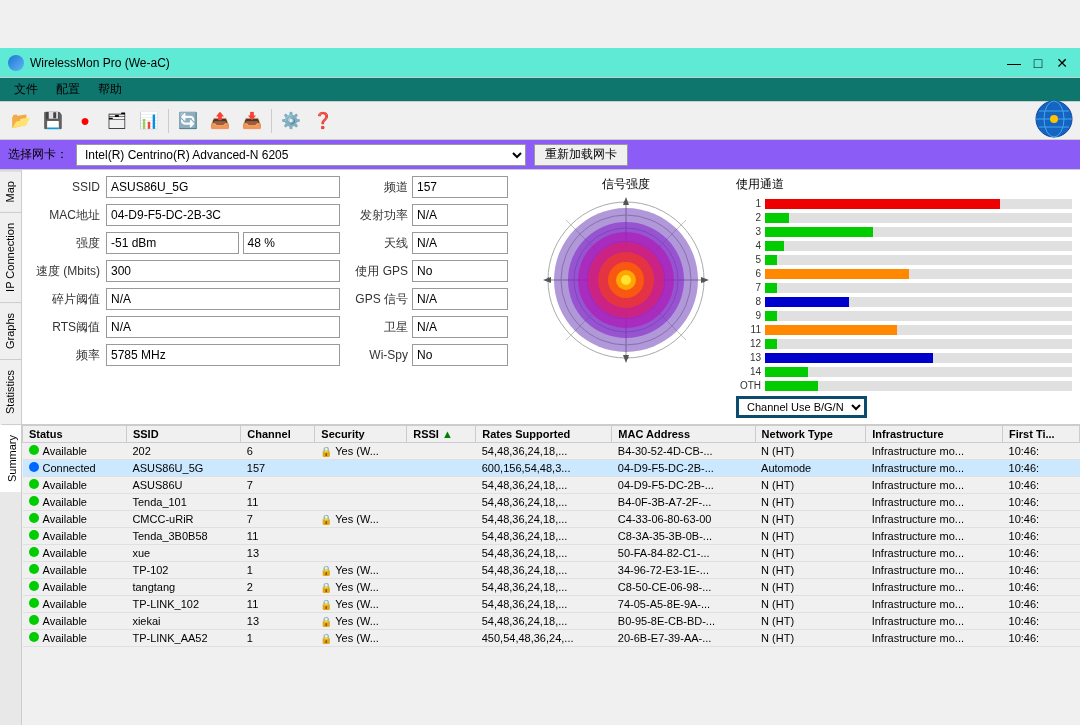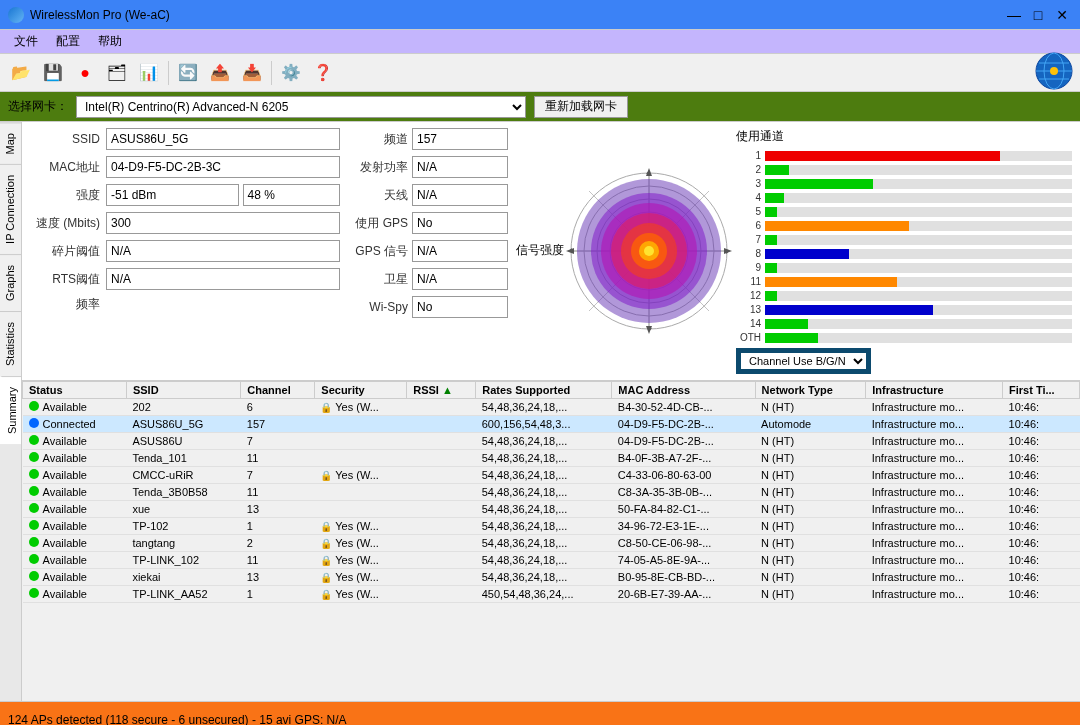--- a/index.html
+++ b/index.html
@@ -1,35 +1,35 @@
 <!DOCTYPE html>
 <html><head>
   <meta charset="utf-8">
   <style>
     * { box-sizing: border-box; margin: 0; padding: 0; }
     body { font-family: 'Segoe UI', Tahoma, sans-serif; font-size: 12px; background: #f0f0f0; width: 1080px; height: 725px; overflow: hidden; }
     
     
-    .titlebar { background: #3b82f6; display: flex; align-items: center; justify-content: space-between; padding: 4px 8px; height: 30px; border-bottom: 1px solid #ccc; }
+    .titlebar { background: #5eead4; display: flex; align-items: center; justify-content: space-between; padding: 4px 8px; height: 30px; border-bottom: 1px solid #ccc; margin-top: 48px; }
     .titlebar-left { display: flex; align-items: center; gap: 6px; font-size: 12px; }
     .titlebar-icon { width: 16px; height: 16px; background: #2196F3; border-radius: 2px; }
     .titlebar-controls { display: flex; gap: 4px; }
     .titlebar-btn { width: 20px; height: 20px; border: none; background: transparent; cursor: pointer; font-size: 14px; display: flex; align-items: center; justify-content: center; }
 
     
-    .menubar { background: #c4b5fd; display: flex; gap: 2px; padding: 2px 6px; height: 24px; align-items: center; border-bottom: 1px solid #ccc; }
+    .menubar { background: #0f766e; display: flex; gap: 2px; padding: 2px 6px; height: 24px; align-items: center; border-bottom: 1px solid #ccc; }
     .menu-item { padding: 2px 8px; cursor: pointer; font-size: 12px; }
 
     
     .toolbar { background: #f0f0f0; display: flex; align-items: center; gap: 2px; padding: 3px 6px; height: 38px; border-bottom: 1px solid #ccc; }
     .toolbar-btn { width: 30px; height: 30px; border: 1px solid transparent; background: transparent; cursor: pointer; display: flex; align-items: center; justify-content: center; font-size: 16px; }
     .toolbar-sep { width: 1px; height: 24px; background: #ccc; margin: 0 2px; }
 
     
-    .nic-bar { display: flex; align-items: center; gap: 8px; padding: 4px 8px; background: #4d7c0f; border-bottom: 1px solid #ccc; height: 30px; }
+    .nic-bar { display: flex; align-items: center; gap: 8px; padding: 4px 8px; background: #8b5cf6; border-bottom: 1px solid #ccc; height: 30px; }
     .nic-label { font-size: 12px; }
     .nic-select { width: 450px; height: 22px; font-size: 12px; border: 1px solid #999; background: white; padding: 0 4px; }
     .reload-btn { padding: 0 10px; font-size: 12px; border: 1px solid #999; background: #f0f0f0; cursor: pointer; height: 22px; }
 
     
     .main { display: flex; height: calc(725px - 30px - 24px - 38px - 30px - 24px); }
 
     
     .left-tabs { width: 22px; background: #e8e8e8; display: flex; flex-direction: column; border-right: 1px solid #ccc; }
     .left-tab { writing-mode: vertical-rl; transform: rotate(180deg); padding: 10px 4px; font-size: 11px; cursor: pointer; border-bottom: 1px solid #ccc; text-align: center; background: #f0f0f0; }
@@ -49,32 +49,32 @@
     .info-value-pair { display: flex; gap: 4px; flex: 1; }
     .info-value-pair .info-value { flex: 1; }
 
     
     .mid-info { width: 160px; margin-left: 8px; }
     .mid-row { display: flex; align-items: center; margin-bottom: 6px; }
     .mid-label { width: 60px; text-align: right; font-size: 12px; color: #333; margin-right: 4px; flex-shrink: 0; }
     .mid-value { border: 1px solid #999; background: white; height: 22px; font-size: 12px; padding: 0 4px; display: flex; align-items: center; flex: 1; }
 
     
-    .signal-chart { width: 220px; display: flex; flex-direction: row; align-items: center; margin-left: 8px; }
+    .signal-chart { width: 220px; display: flex; flex-direction: column; align-items: center; margin-left: 8px; }
     .signal-title { font-size: 12px; margin-bottom: 2px; }
 
     
     .channel-chart { flex: 1; margin-left: 0; }
     .channel-title { font-size: 12px; margin-bottom: 4px; }
     .channel-bars { display: flex; flex-direction: column; gap: 1px; }
     .channel-bar-row { display: flex; align-items: center; gap: 4px; height: 13px; }
     .channel-bar-label { width: 25px; text-align: right; font-size: 10px; color: #333; }
     .channel-bar-track { flex: 1; height: 10px; background: #e0e0e0; position: relative; }
     .channel-bar-fill { height: 100%; position: absolute; left: 0; top: 0; }
-    .channel-dropdown { margin-top: 4px; font-size: 11px; border: 5px solid #0c4a6e; padding: 1px 4px; background: white; cursor: pointer; }
+    .channel-dropdown { margin-top: 4px; font-size: 11px; border: 3px solid #0c4a6e; padding: 1px 4px; background: white; cursor: pointer; }
     table { width: 100%; border-collapse: collapse; font-size: 11px; }
     thead tr { background: #f0f0f0; }
     th { border: 1px solid #ccc; padding: 2px 6px; text-align: left; font-size: 11px; white-space: nowrap; position: sticky; top: 0; background: #f0f0f0; z-index: 1; }
     td { border-bottom: 1px solid #e0e0e0; padding: 2px 6px; white-space: nowrap; font-size: 11px; }
     tr.selected td { background: #cce8ff; }
     .status-dot { width: 10px; height: 10px; border-radius: 50%; display: inline-block; margin-right: 4px; }
     .lock-icon { font-size: 10px; margin-right: 2px; }
 
     
     .table-scroll-area { position: relative; overflow: auto; flex: 1; }
@@ -177,20 +177,21 @@
         <div class="info-row">
           <span class="info-label">碎片阈值</span>
           <div class="info-value">N/A</div>
         </div>
         <div class="info-row">
           <span class="info-label">RTS阈值</span>
           <div class="info-value">N/A</div>
         </div>
         <div class="info-row">
           <span class="info-label">频率</span>
+          <div class="info-value">5785 MHz</div>
         </div>
       </div>
 
       <div class="mid-info">
         <div class="mid-row">
           <span class="mid-label">频道</span>
           <div class="mid-value">157</div>
         </div>
         <div class="mid-row">
           <span class="mid-label">发射功率</span>

